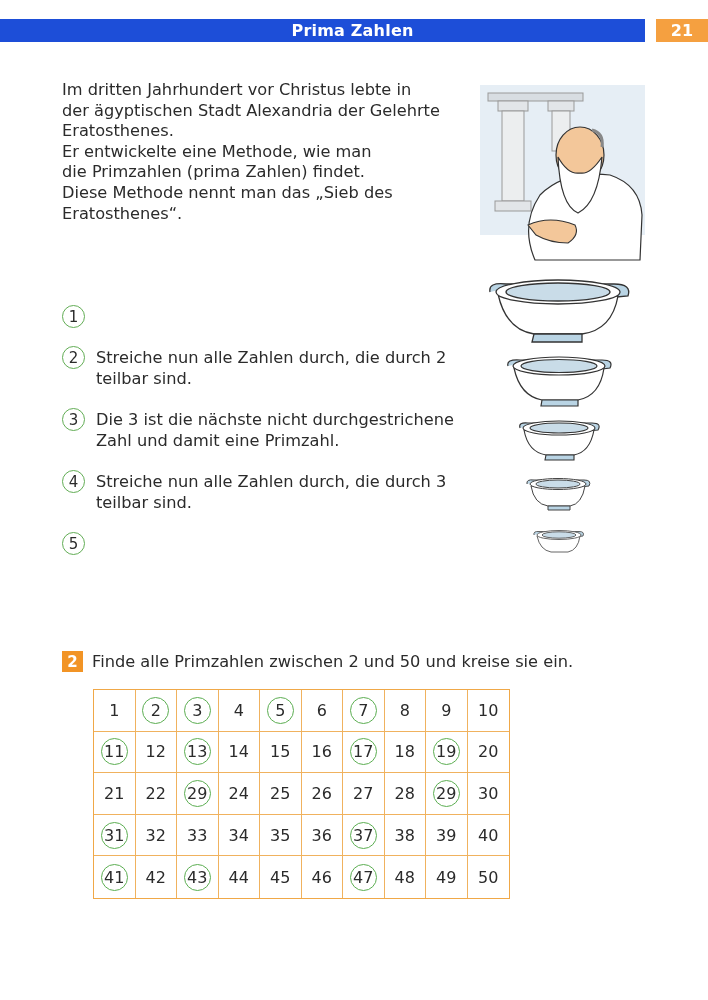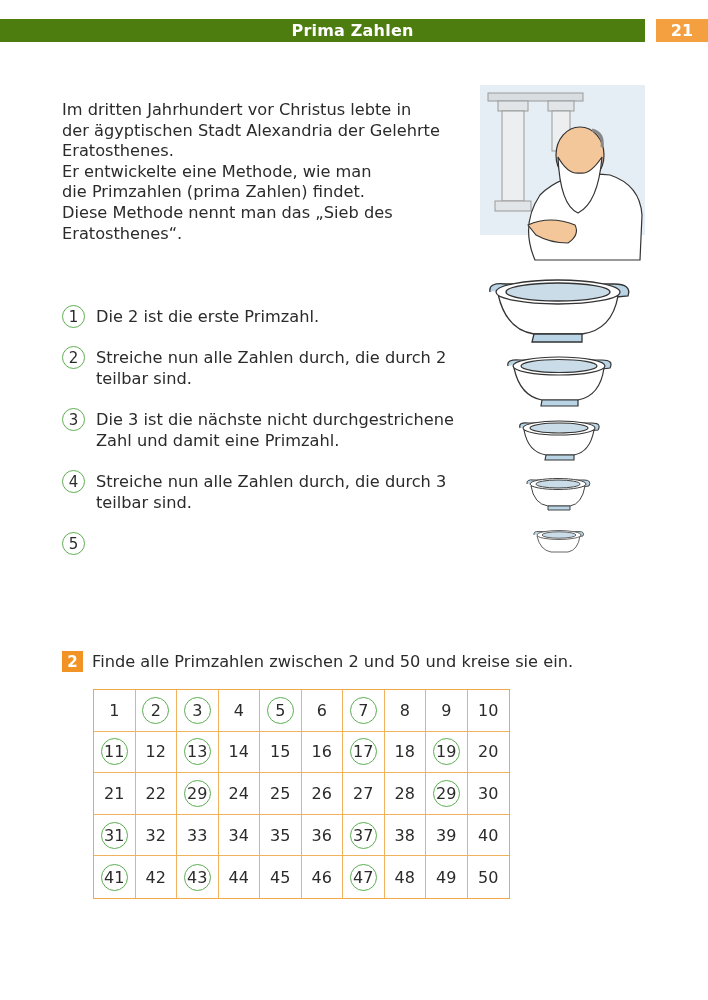--- a/index.html
+++ b/index.html
@@ -1,35 +1,35 @@
 <!DOCTYPE html>
 <html><head>
 <meta charset="utf-8">
 <style>
   * { box-sizing: border-box; margin: 0; padding: 0; }
   html, body { width: 708px; height: 1000px; background: #ffffff; overflow: hidden; }
   body { position: relative; font-family: "DejaVu Sans", "Liberation Sans", sans-serif; color: #2b2b2b; }
 
   .header-bar {
     position: absolute; left: 0; top: 19px; width: 645px; height: 23px;
-    background: #4d7c0f;
+    background: #1d4ed8;
     display: flex; align-items: center; justify-content: center;
   }
   .header-title { color: #ffffff; font-weight: bold; font-size: 16px; letter-spacing: 0.2px; margin-left: 60px; }
   .page-number {
     position: absolute; left: 656px; top: 19px; width: 52px; height: 23px;
     background: #f5a040; color: #fff; font-weight: bold; font-size: 16px;
     display: flex; align-items: center; justify-content: center;
   }
 
   .intro {
     position: absolute; left: 62px; top: 80px; width: 420px;
     font-size: 16.2px; line-height: 20.6px;
   }
-  .intro p { white-space: pre-line; margin-top: 20px; }
+  .intro p { white-space: pre-line; }
   .intro p.gap { margin-top: 20.6px; }
 
   .steps { position: absolute; left: 62px; top: 305px; width: 420px; }
   .step { position: absolute; left: 0; display: flex; }
   .step-circle {
     width: 23px; height: 23px; border: 1.3px solid #62ad55; border-radius: 50%;
     font-size: 15px; display: flex; align-items: center; justify-content: center;
     color: #2b2b2b; flex: none; margin-top: 0px;
   }
   .step-text { margin-left: 11px; font-size: 16.2px; line-height: 20.6px; white-space: pre-line; margin-top: 2px; }
@@ -74,21 +74,20 @@
 Eratosthenes.
 Er entwickelte eine Methode, wie man
 die Primzahlen (prima Zahlen) findet.
 Diese Methode nennt man das „Sieb des
 Eratosthenes“.</p>
 </div>
 
 <div class="steps">
   <div class="step" style="top:0px">
     <span class="step-circle">1</span>
-    <span class="step-text">Die 2 ist die erste Primzahl.</span>
   </div>
   <div class="step" style="top:41px">
     <span class="step-circle">2</span>
     <span class="step-text">Streiche nun alle Zahlen durch, die durch 2
 teilbar sind.</span>
   </div>
   <div class="step" style="top:103px">
     <span class="step-circle">3</span>
     <span class="step-text">Die 3 ist die nächste nicht durchgestrichene
 Zahl und damit eine Primzahl.</span>

